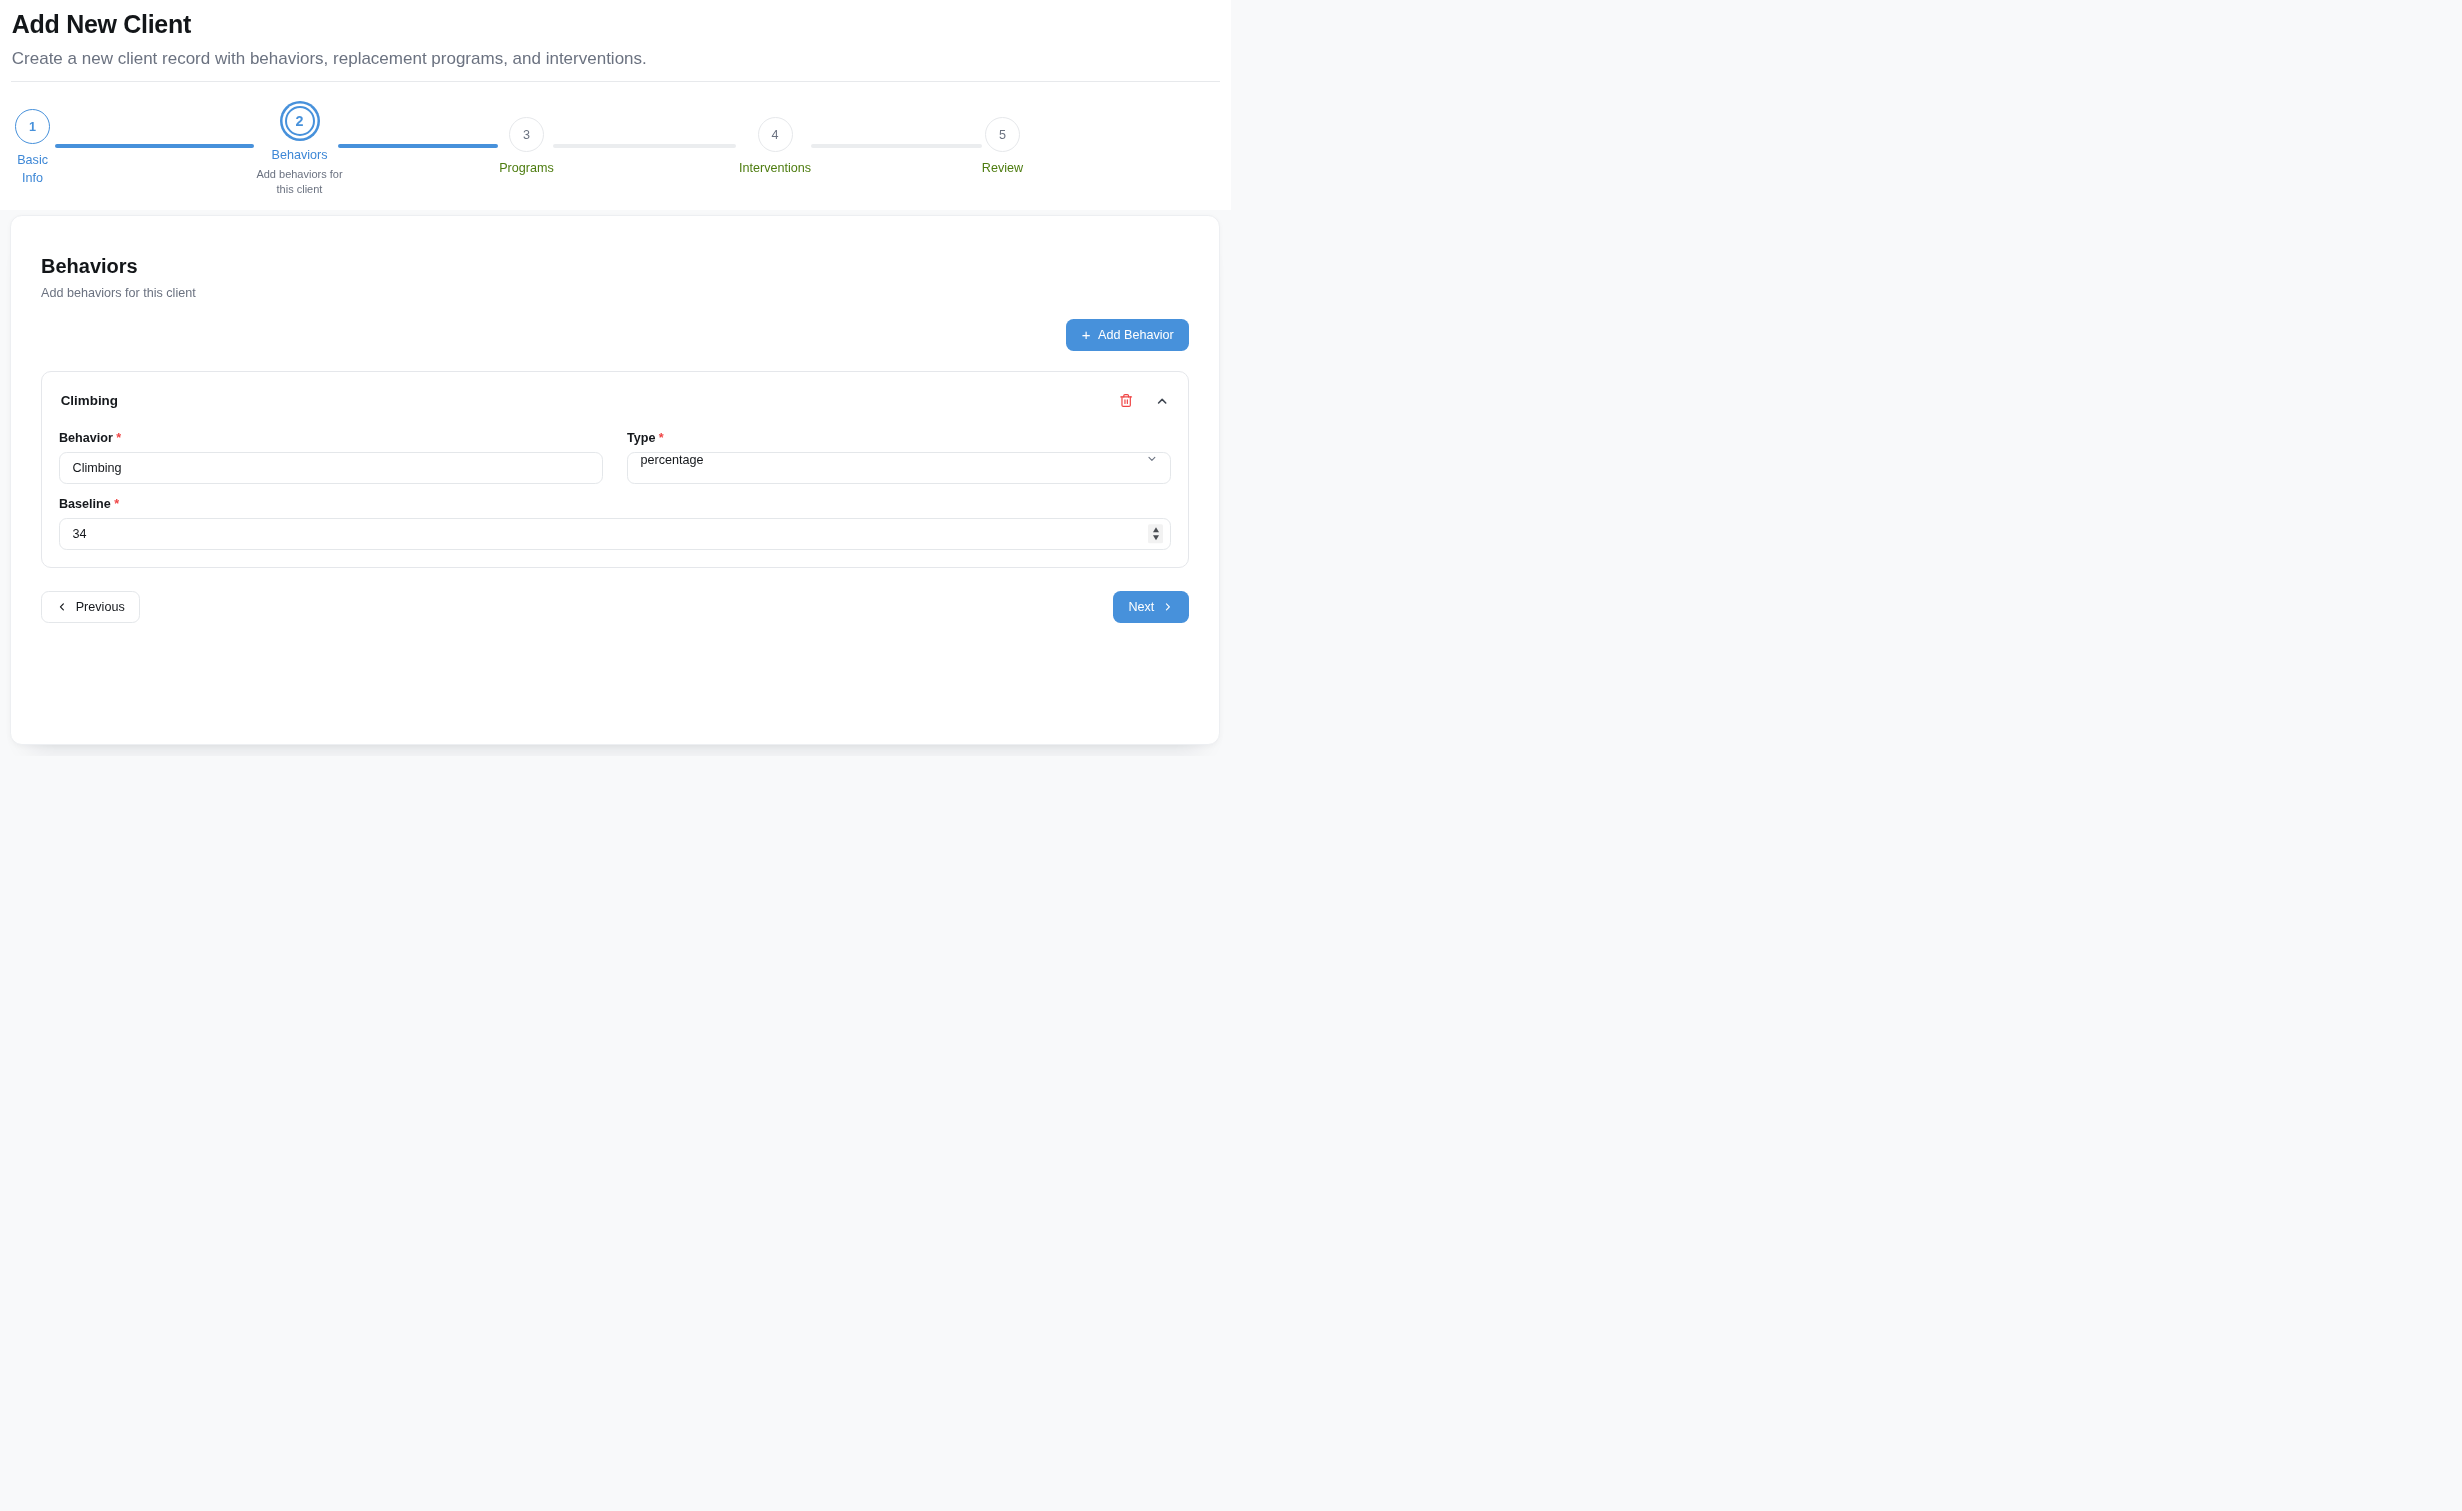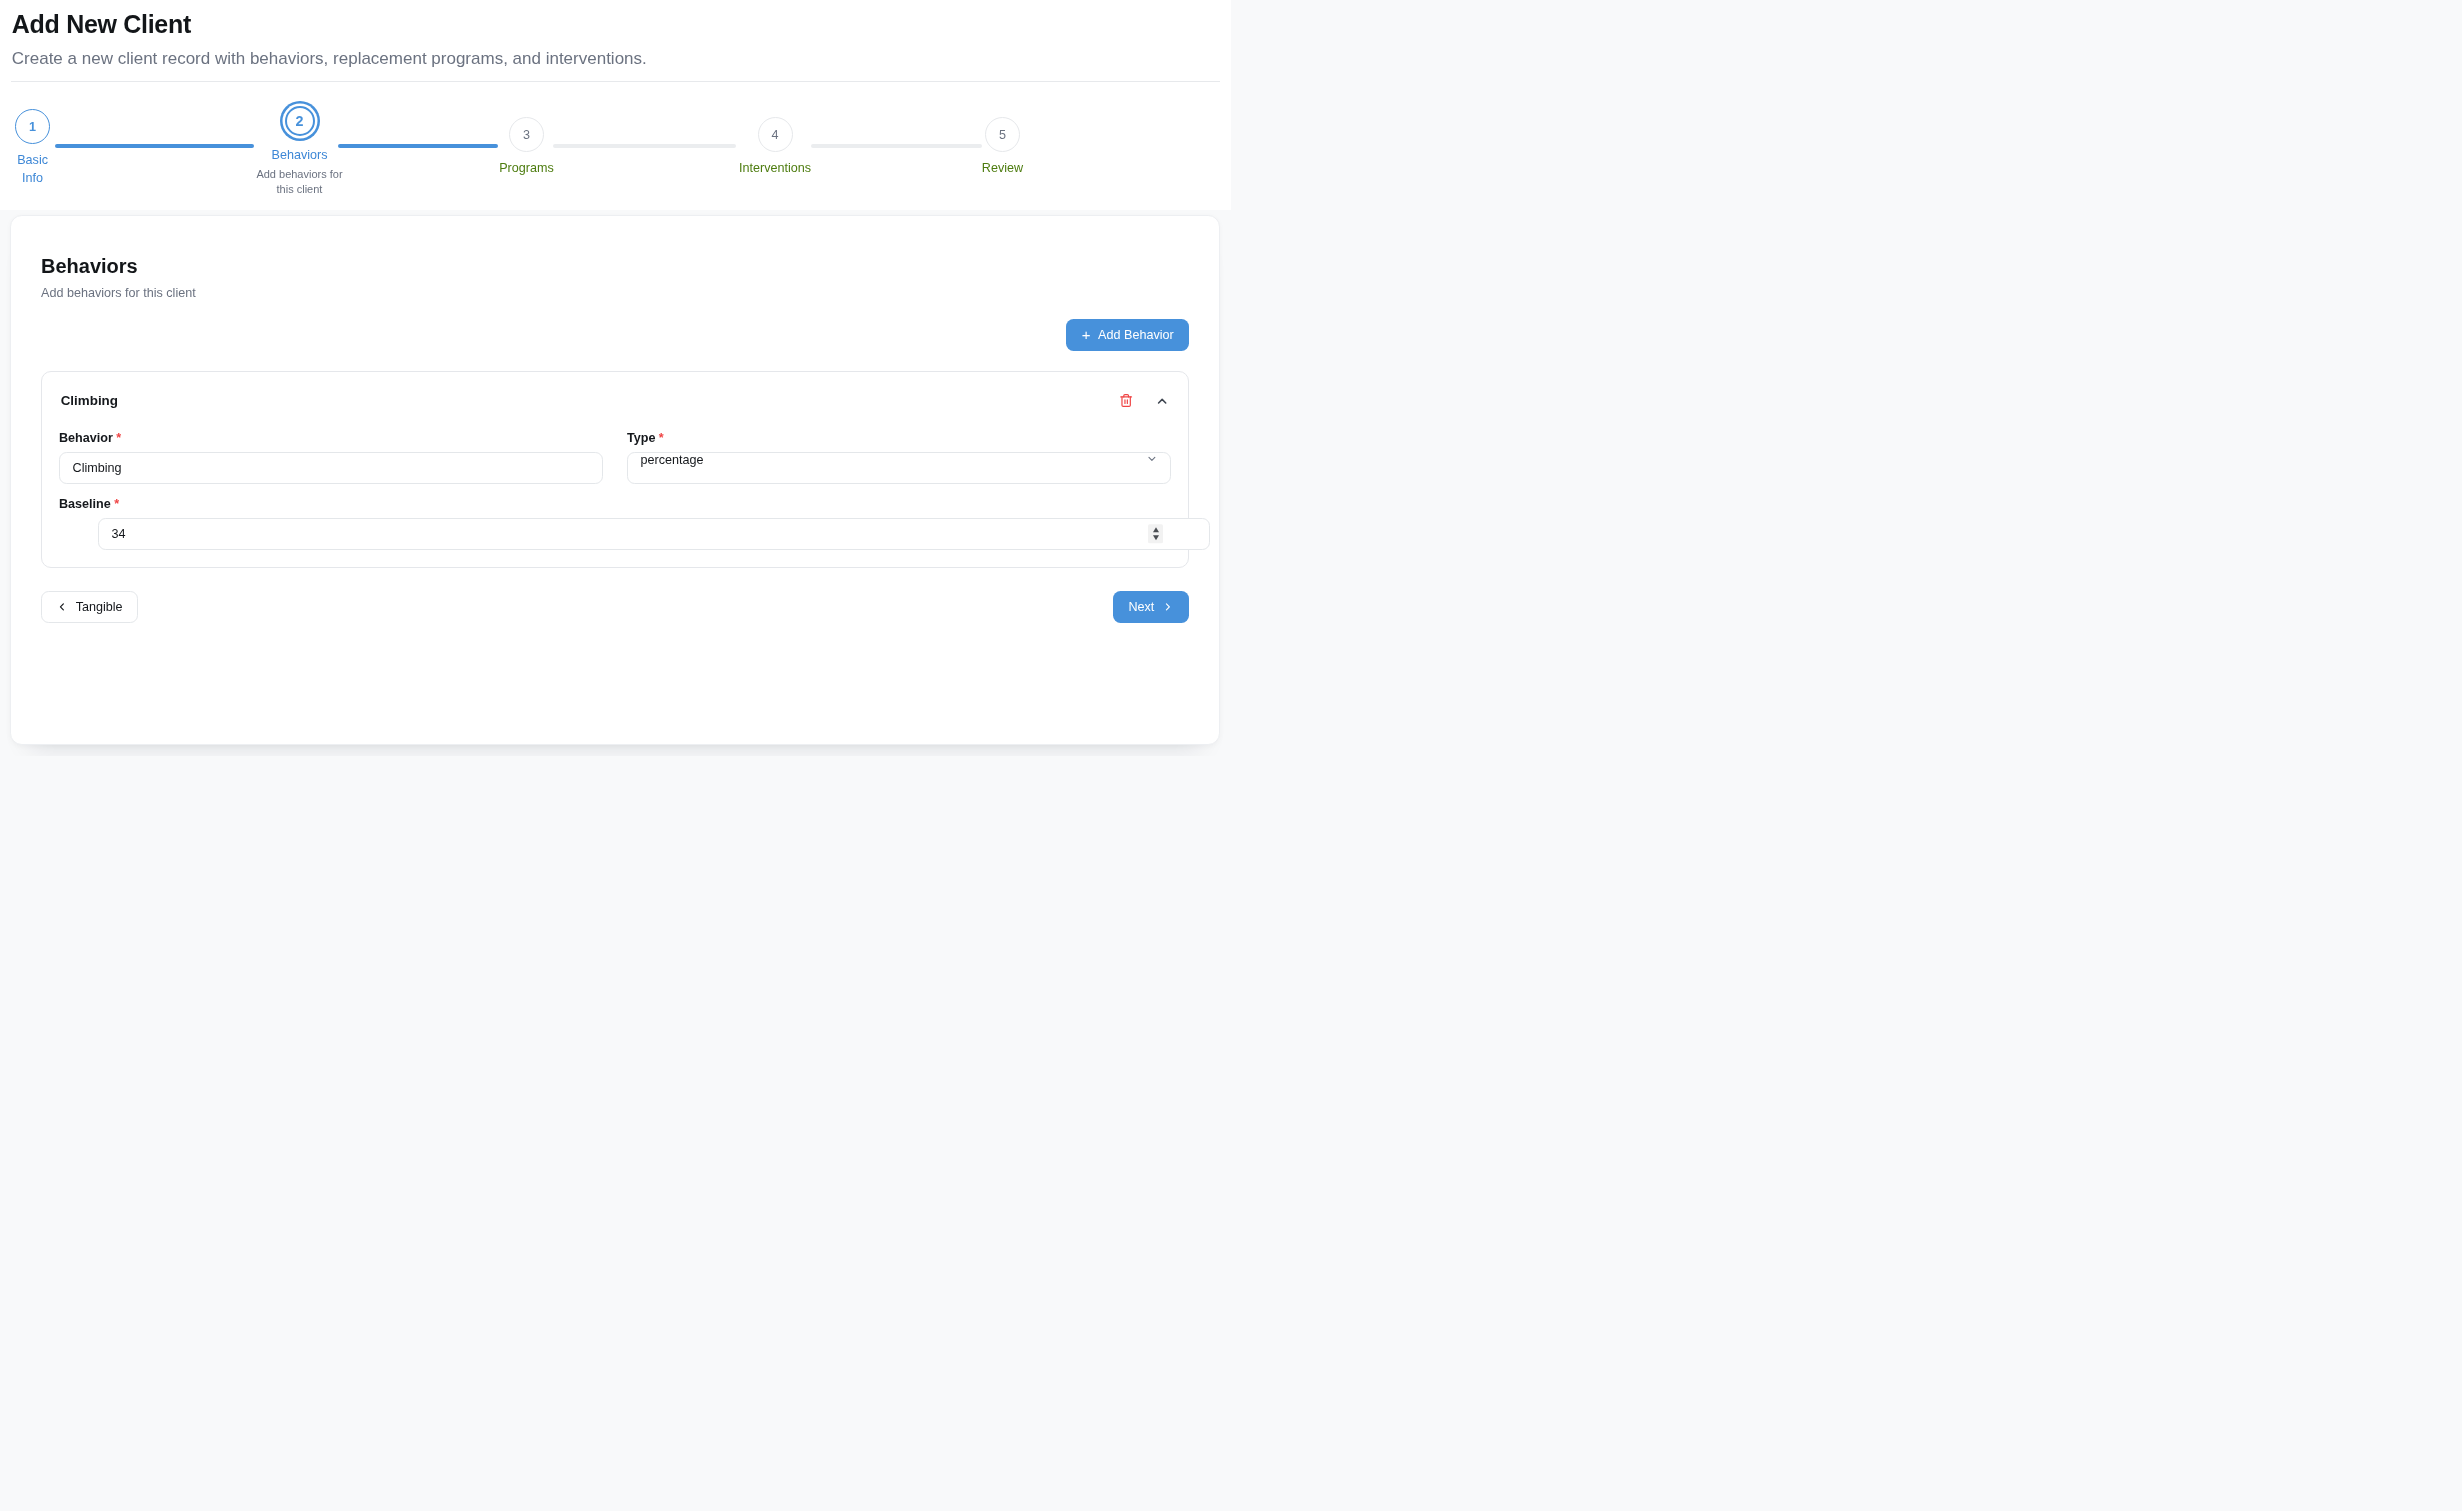--- a/index.html
+++ b/index.html
@@ -82,21 +82,21 @@
   .req { color: #ef4444; margin-left: 3.4px; font-weight: 600; }
   .text-input, .select-box {
     width: 100%; height: 32px; border: 0.8px solid #e4e7ea; border-radius: 7.6px;
     font-size: 12.6px; color: #15181c; padding: 0 12.6px; background: #fff;
     font-family: "Liberation Sans", "DejaVu Sans", sans-serif;
   }
   .select-box { display: flex; align-items: flex-start; justify-content: space-between; cursor: pointer; }
   .select-caret { color: #6b7280; }
   .baseline-field { margin-top: 13.4px; }
   .number-wrap { position: relative; }
-  .number-wrap .text-input { padding-right: 30px; margin-left: 39px; }
+  .number-wrap .text-input { padding-right: 30px; }
   .spinner {
     position: absolute; right: 7.6px; top: 50%; transform: translateY(-50%);
     width: 15px; height: 19.3px; background: #f2f2f2; border-radius: 1.7px;
     display: flex; flex-direction: column; align-items: center; justify-content: center; gap: 2.5px;
     cursor: pointer;
   }
   .spin-up { width: 0; height: 0; border-left: 3.8px solid transparent; border-right: 3.8px solid transparent; border-bottom: 5px solid #4a4d52; }
   .spin-down { width: 0; height: 0; border-left: 3.8px solid transparent; border-right: 3.8px solid transparent; border-top: 5px solid #4a4d52; }
 
   
@@ -206,21 +206,21 @@
       </div>
     </div>
   </div>
 
 
   <div class="footer-row">
     <button class="btn btn-secondary">
       <svg width="11.8" height="11.8" viewBox="0 0 24 24" fill="none" stroke="currentColor" stroke-width="2.4" stroke-linecap="round" stroke-linejoin="round">
           <path d="m15 18-6-6 6-6"></path>
         </svg>
-      <span>Tangible</span>
+      <span>Previous</span>
     </button>
     <button class="btn btn-primary">
       <span>Next</span>
       <svg width="11.8" height="11.8" viewBox="0 0 24 24" fill="none" stroke="currentColor" stroke-width="2.4" stroke-linecap="round" stroke-linejoin="round">
           <path d="m9 18 6-6-6-6"></path>
         </svg>
     </button>
   </div>
 </div>
 

